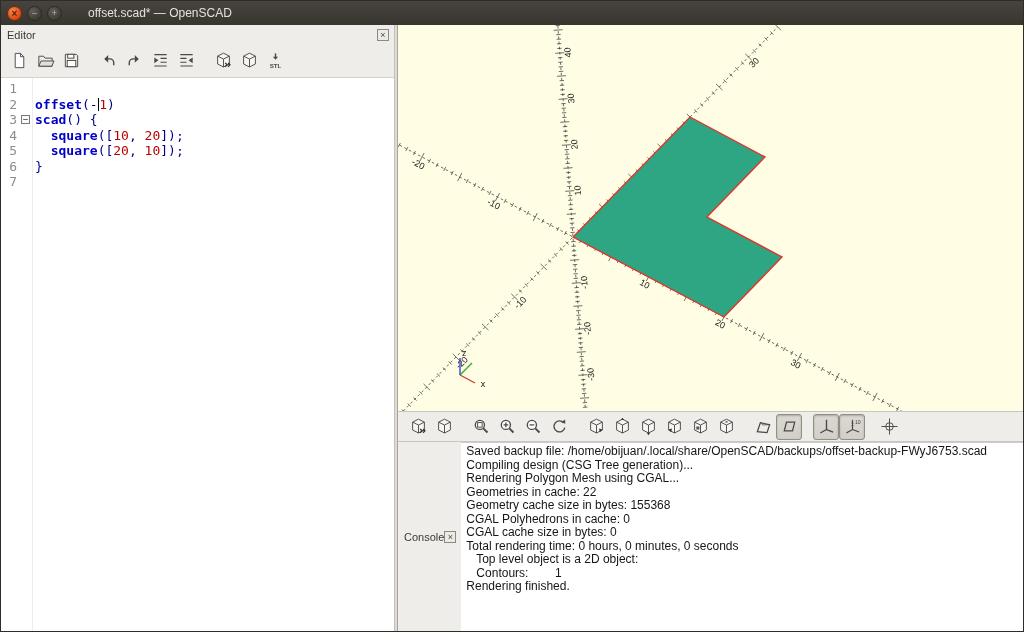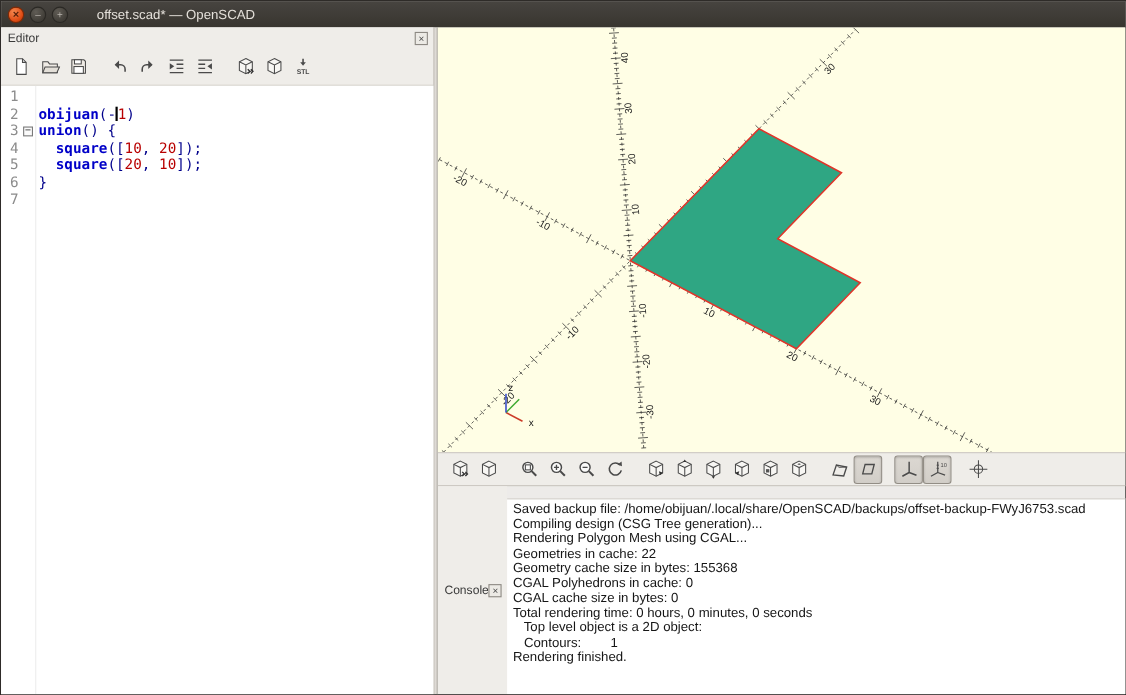--- a/index.html
+++ b/index.html
@@ -36,21 +36,21 @@
   .tk-op{color:var(--op,#00008b);}
   .cursor{display:inline-block;width:1.5px;height:13px;background:#000;vertical-align:-2px;}
   
   .splitter{flex:0 0 4px;background:#dedad5;border-left:1px solid #c4c0ba;border-right:1px solid #aaa69f;}
   
   .right-col{flex:1;display:flex;flex-direction:column;min-width:0;}
   .viewport{flex:0 0 386px;height:386px;position:relative;overflow:hidden;}
   .viewport svg{display:block;}
   .view-toolbar{flex:0 0 31px;border-top:1px solid #c9c5bf;border-bottom:1px solid #c9c5bf;padding:0 7px;}
   .console-panel{flex:1;display:flex;flex-direction:row;min-height:0;}
-  .console-body{flex:1;background:#ffffff;border-top:1px solid #cfccc6;font-size:12px;line-height:13.5px;padding:2px 5px;color:#161616;white-space:pre;overflow:hidden;margin-top:11px;}
+  .console-body{flex:1;background:#ffffff;border-top:1px solid #cfccc6;font-size:12px;line-height:13.5px;padding:2px 5px;color:#161616;white-space:pre;overflow:hidden;}
   
   .statusbar{flex:0 0 20px;background:#f3f1ee;border-top:1px solid #a9a49d;display:flex;align-items:center;justify-content:space-between;padding:0 7px;font-size:12px;color:#232323;white-space:nowrap;}
 </style>
 </head>
 <body>
 
 <div class="window">
 
   <div class="titlebar">
     <div class="win-controls" id="win-controls">
@@ -137,28 +137,28 @@
         </div>
       <div class="code-area" id="code-area">
           <div class="code-line">
             <span class="ln">1</span>
             <span class="fold"></span>
             <span class="code-text"></span>
           </div>
           <div class="code-line">
             <span class="ln">2</span>
             <span class="fold"></span>
-            <span class="code-text"><span class="tk-kw">obijuan</span><span class="tk-op">(-</span><span class="cursor"></span><span class="tk-num">1</span><span class="tk-op">)</span></span>
+            <span class="code-text"><span class="tk-kw">offset</span><span class="tk-op">(-</span><span class="cursor"></span><span class="tk-num">1</span><span class="tk-op">)</span></span>
           </div>
           <div class="code-line">
             <span class="ln">3</span>
             <span class="fold">
               <span class="foldbox">−</span>
             </span>
-            <span class="code-text"><span class="tk-kw">union</span><span class="tk-op">() {</span></span>
+            <span class="code-text"><span class="tk-kw">scad</span><span class="tk-op">() {</span></span>
           </div>
           <div class="code-line">
             <span class="ln">4</span>
             <span class="fold"></span>
             <span class="code-text"><span class="tk-op">  </span><span class="tk-kw">square</span><span class="tk-op">([</span><span class="tk-num">10</span><span class="tk-op">, </span><span class="tk-num">20</span><span class="tk-op">]);</span></span>
           </div>
           <div class="code-line">
             <span class="ln">5</span>
             <span class="fold"></span>
             <span class="code-text"><span class="tk-op">  </span><span class="tk-kw">square</span><span class="tk-op">([</span><span class="tk-num">20</span><span class="tk-op">, </span><span class="tk-num">10</span><span class="tk-op">]);</span></span>

